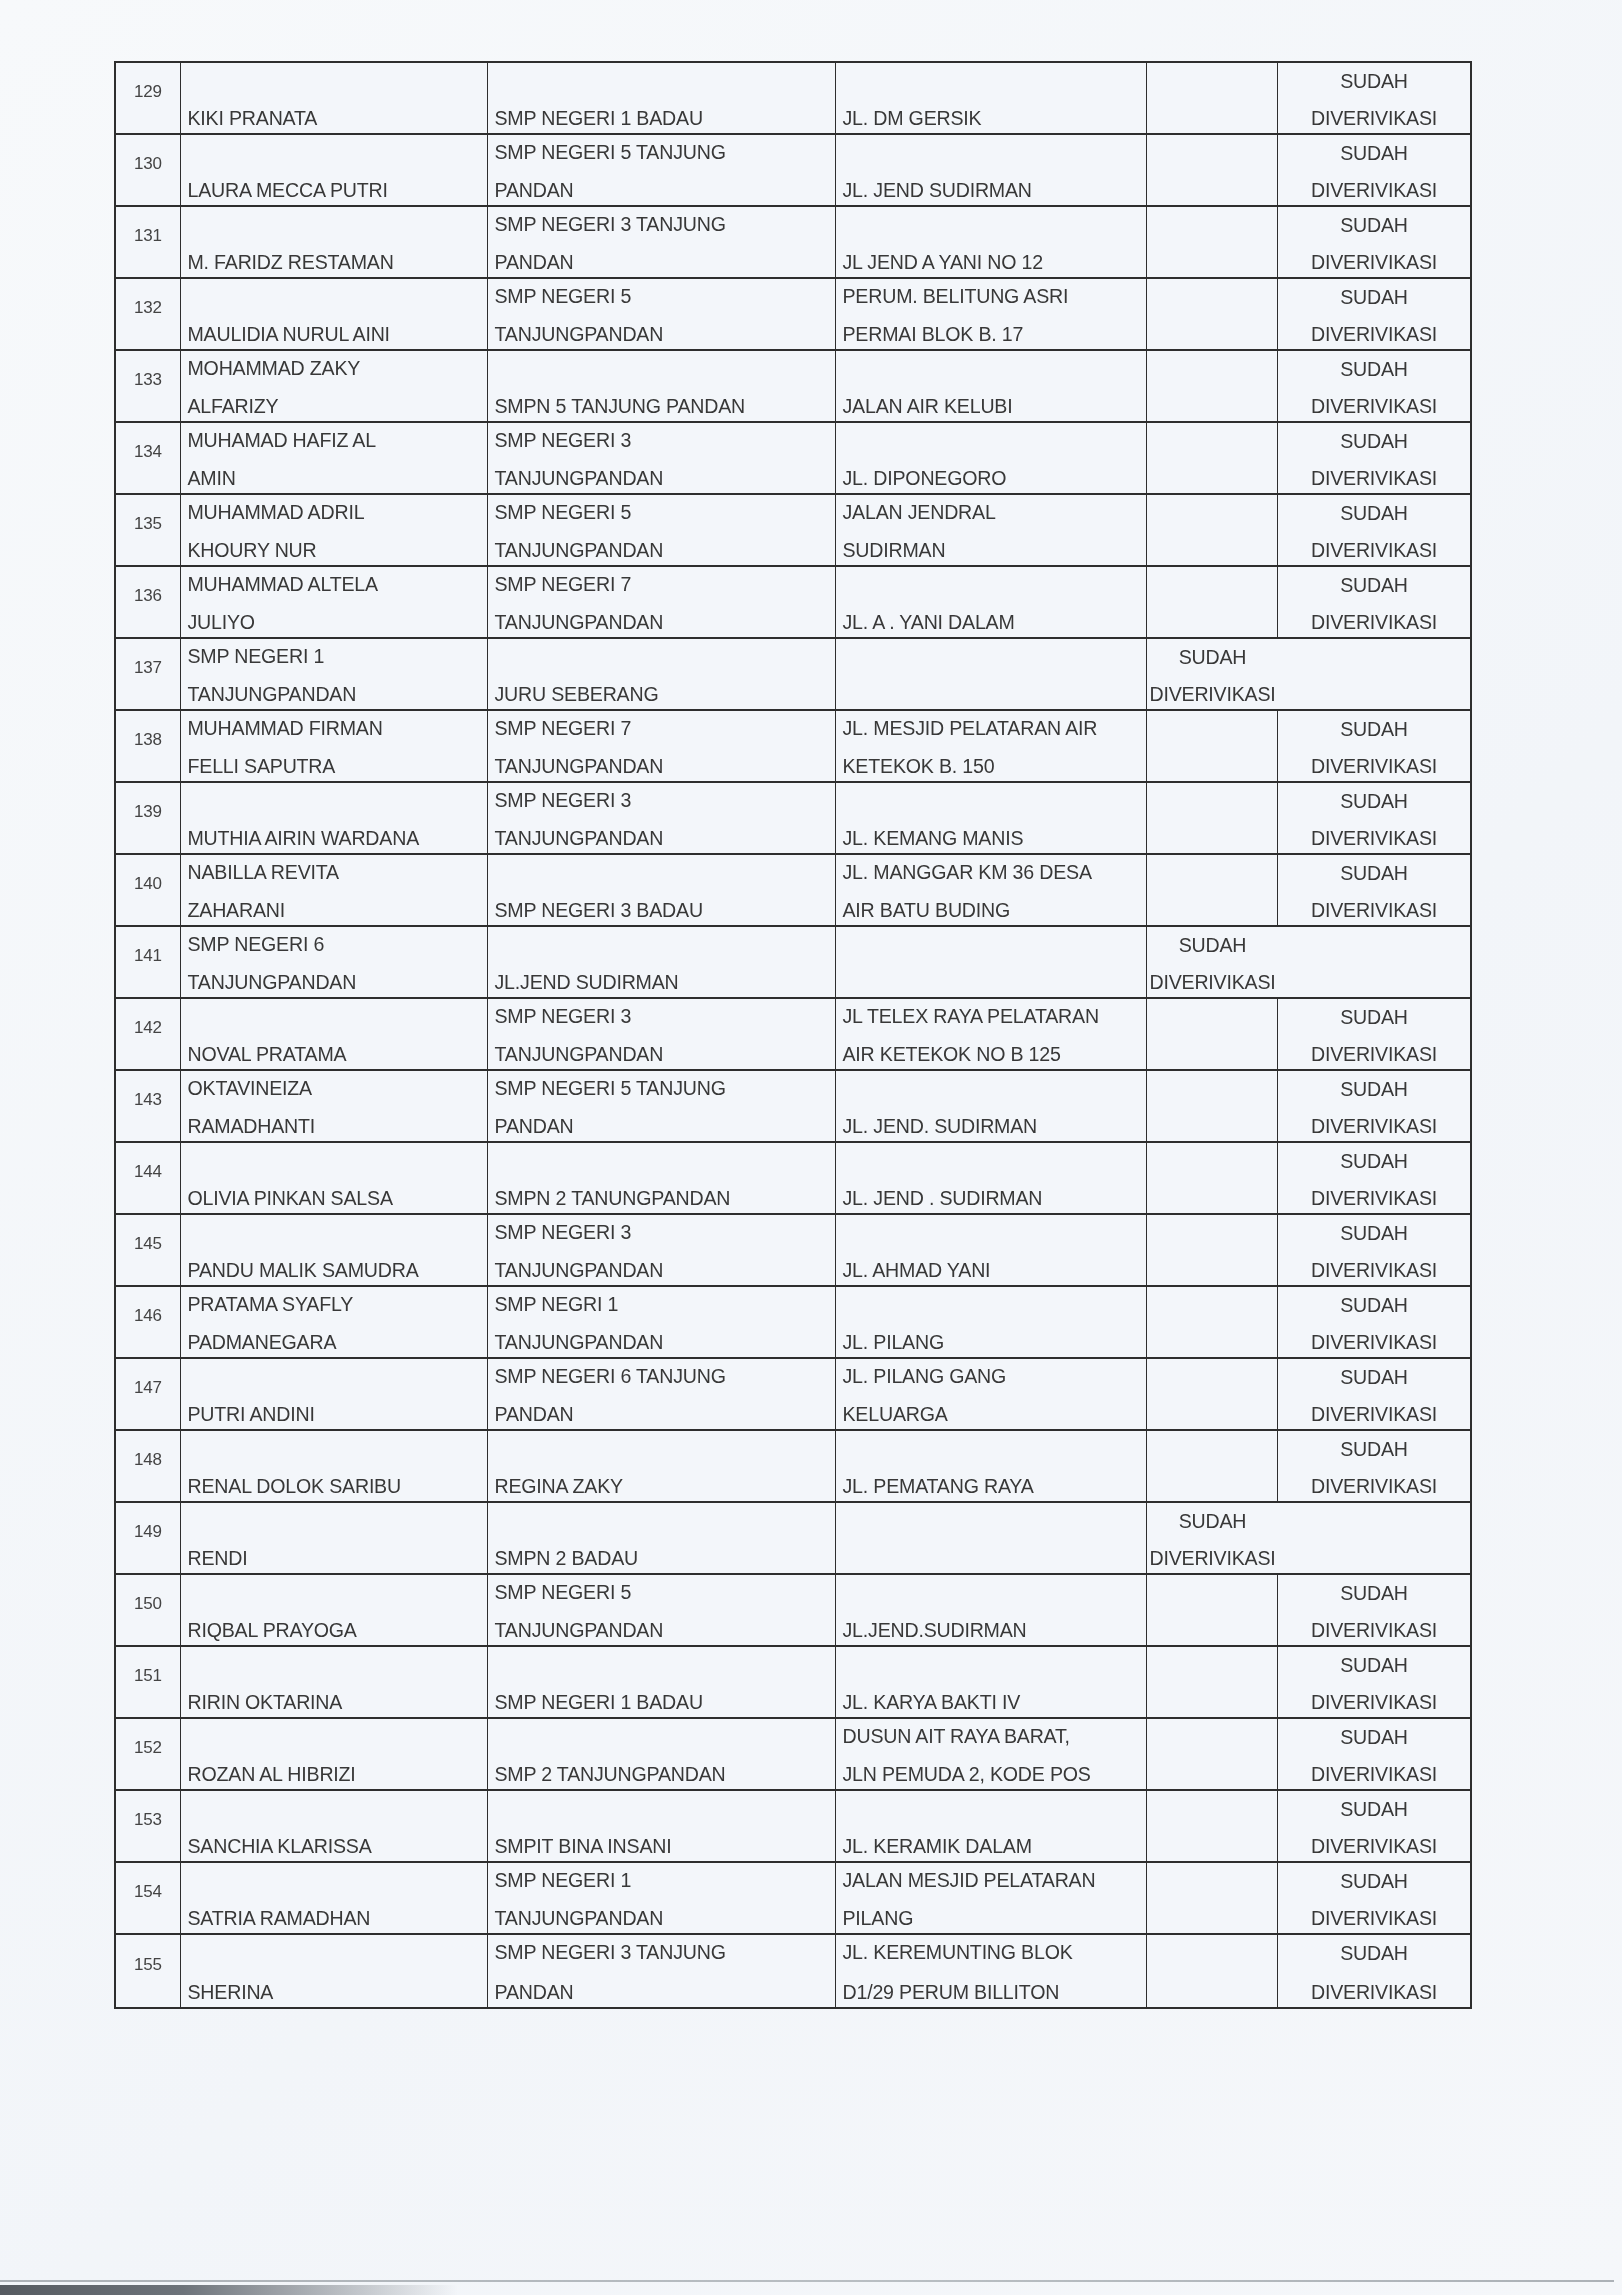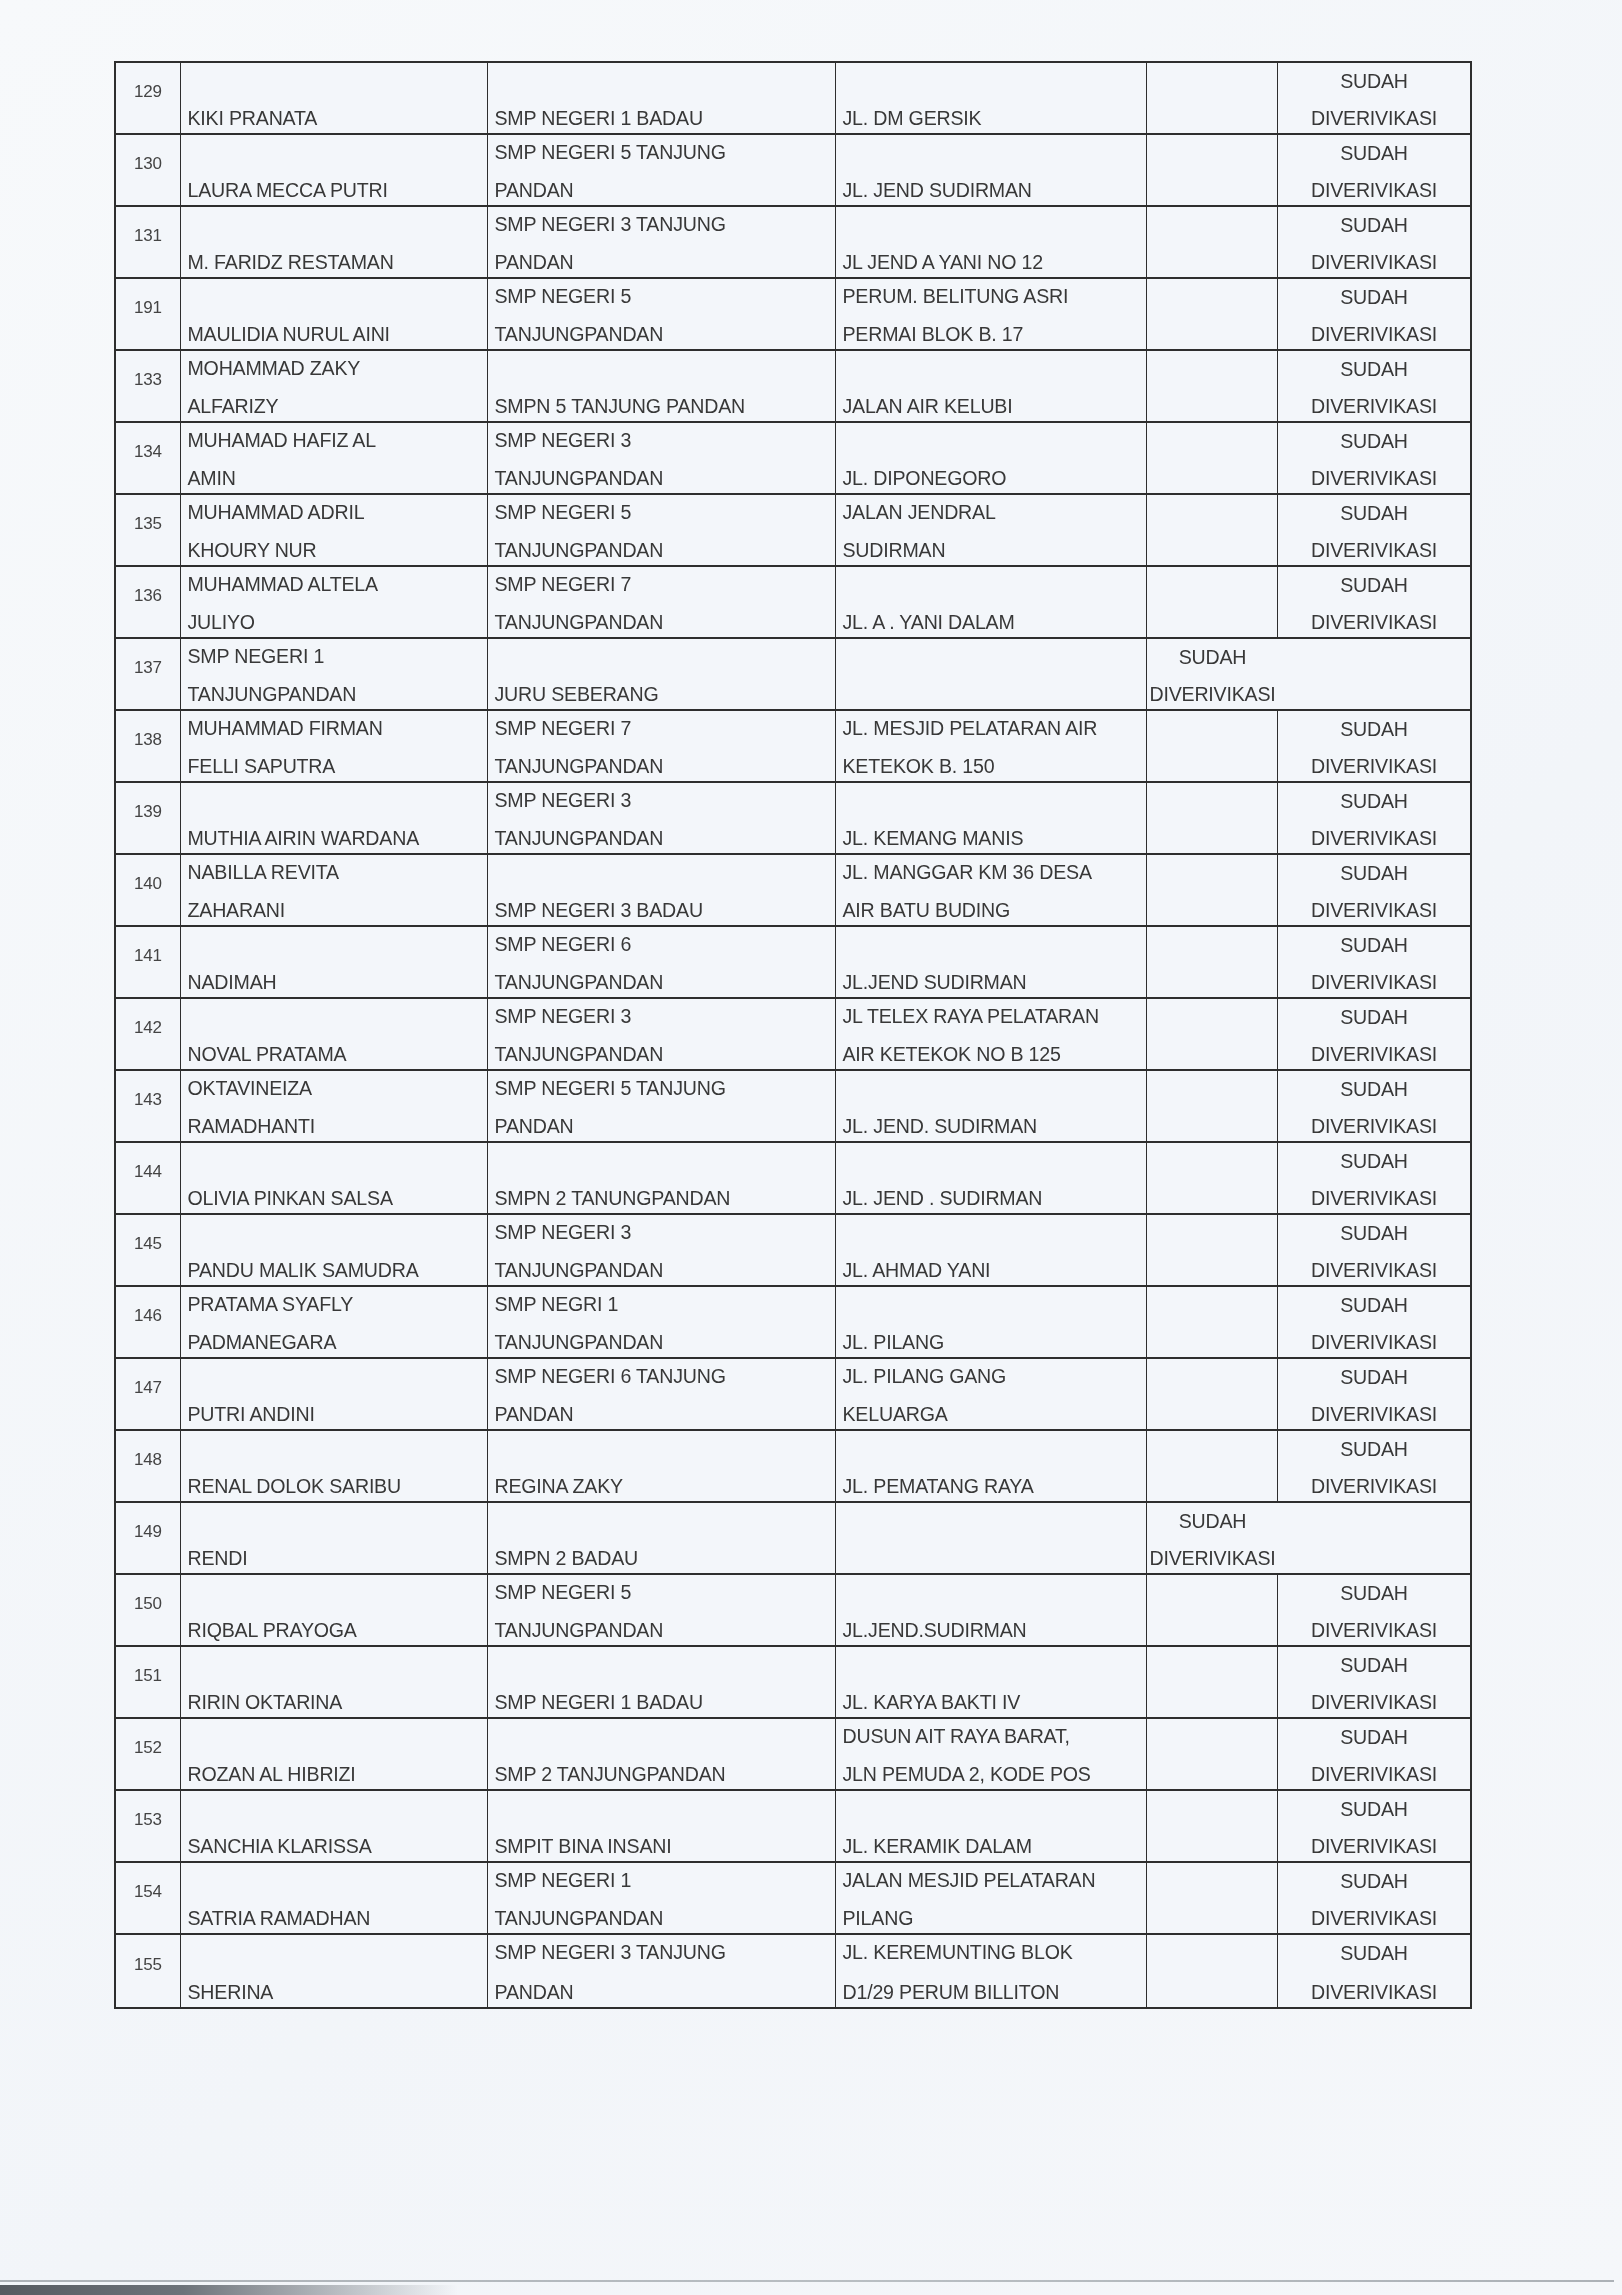--- a/index.html
+++ b/index.html
@@ -116,21 +116,21 @@
           <div class="line">JL JEND A YANI NO 12</div>
         </div>
         <div class="cell cell-blank"></div>
         <div class="cell cell-status">
           <div class="line">SUDAH</div>
           <div class="line">DIVERIVIKASI</div>
         </div>
       </div>
       <div class="row">
         <div class="cell cell-no single">
-          <div class="line">191</div>
+          <div class="line">132</div>
         </div>
         <div class="cell cell-name single">
           <div class="line">MAULIDIA NURUL AINI</div>
         </div>
         <div class="cell cell-school">
           <div class="line">SMP NEGERI 5</div>
           <div class="line">TANJUNGPANDAN</div>
         </div>
         <div class="cell cell-address">
           <div class="line">PERUM. BELITUNG ASRI</div>
@@ -302,23 +302,20 @@
         </div>
         <div class="cell cell-blank"></div>
         <div class="cell cell-status">
           <div class="line">SUDAH</div>
           <div class="line">DIVERIVIKASI</div>
         </div>
       </div>
       <div class="row">
         <div class="cell cell-no single">
           <div class="line">141</div>
-        </div>
-        <div class="cell cell-name single">
-          <div class="line">NADIMAH</div>
         </div>
         <div class="cell cell-school">
           <div class="line">SMP NEGERI 6</div>
           <div class="line">TANJUNGPANDAN</div>
         </div>
         <div class="cell cell-address single">
           <div class="line">JL.JEND SUDIRMAN</div>
         </div>
         <div class="cell cell-blank"></div>
         <div class="cell cell-status">

